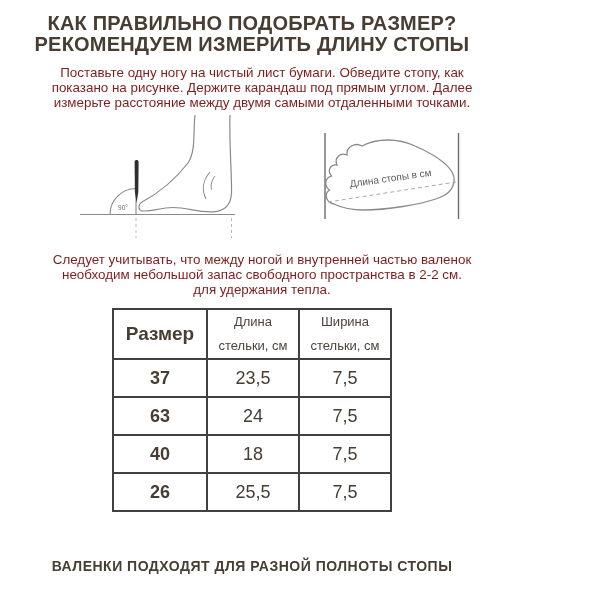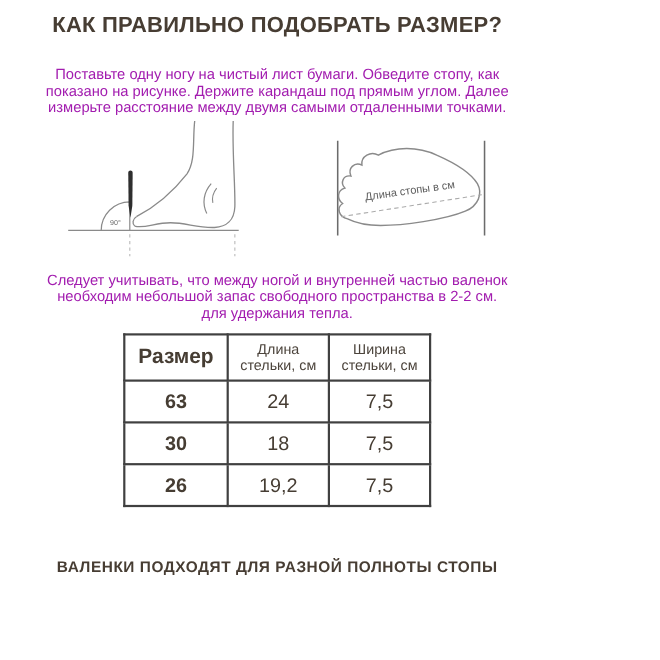--- a/index.html
+++ b/index.html
@@ -1,60 +1,61 @@
 <!DOCTYPE html>
 <html><head>
 <meta charset="utf-8">
 <style>
   html,body{margin:0;padding:0;background:#fff;}
   .page{
     width:504px;height:600px;background:#ffffff;overflow:hidden;
     font-family:"Liberation Sans",sans-serif;color:#5a5249;
-    display:flex;flex-direction:column;align-items:center;
+    display:flex;flex-direction:column;
   }
   .title{
     margin:13px 0 0;text-align:center;color:#473d33;
     font-size:20px;line-height:21px;font-weight:bold;letter-spacing:.2px;
   }
   .title span{display:block;}
   .para{
-    margin:26px 0 0;width:524px;text-align:center;
-    font-size:13.4px;line-height:15px;color:#a21caf;
+    margin:10px 0 0;width:524px;text-align:center;
+    font-size:13.4px;line-height:15px;color:#7f1d1d;
     white-space:pre-line;
   }
   .figures{
     margin-top:5px;width:540px;height:126px;
     display:flex;justify-content:center;align-items:flex-start;gap:72px;
   }
   .fig-right{margin-top:10px;}
   .note{margin-top:11px;}
   table.sizes{
     margin:11px auto 0;border-collapse:collapse;table-layout:fixed;
     width:272px;color:#463d33;
   }
   table.sizes th,table.sizes td{
     border:2px solid #404040;text-align:center;vertical-align:middle;
     padding:0;
   }
   th.col-size{width:92px;font-size:19px;font-weight:bold;height:40px;}
-  th.col-small{width:90px;font-size:13px;font-weight:normal;line-height:14px;color:#4c443c;}
+  th.col-small{width:90px;font-size:13px;font-weight:normal;line-height:24px;color:#4c443c;}
   td.size-cell{font-weight:bold;font-size:18px;height:36px;}
   td.value-cell{font-size:18px;font-weight:normal;}
   .footer{
     margin-top:46px;color:#473d33;font-weight:bold;
     font-size:14px;letter-spacing:.5px;text-align:center;
   }
 </style>
 </head>
 <body>
 
 <div class="page">
 
   <h1 class="title">
     <span>КАК ПРАВИЛЬНО ПОДОБРАТЬ РАЗМЕР?</span>
+    <span>РЕКОМЕНДУЕМ ИЗМЕРИТЬ ДЛИНУ СТОПЫ</span>
   </h1>
 
   <p class="para">Поставьте одну ногу на чистый лист бумаги. Обведите стопу, как
 показано на рисунке. Держите карандаш под прямым углом. Далее
 измерьте расстояние между двумя самыми отдаленными точками.</p>
 
   <div class="figures">
 
     <svg class="fig-left" width="172" height="126" viewBox="0 0 172 126" xmlns="http://www.w3.org/2000/svg">
       <line x1="2" y1="99.5" x2="157" y2="99.5" stroke="#8a8a8a" stroke-width="1.2"></line>
@@ -87,32 +88,37 @@
   <table class="sizes">
     <thead>
       <tr>
         <th class="col-size">Размер</th>
         <th class="col-small">Длина стельки, см</th>
         <th class="col-small">Ширина стельки, см</th>
       </tr>
     </thead>
     <tbody>
         <tr>
+          <td class="size-cell">37</td>
+          <td class="value-cell">23,5</td>
+          <td class="value-cell">7,5</td>
+        </tr>
+        <tr>
           <td class="size-cell">63</td>
           <td class="value-cell">24</td>
           <td class="value-cell">7,5</td>
         </tr>
         <tr>
-          <td class="size-cell">30</td>
+          <td class="size-cell">40</td>
           <td class="value-cell">18</td>
           <td class="value-cell">7,5</td>
         </tr>
         <tr>
           <td class="size-cell">26</td>
-          <td class="value-cell">19,2</td>
+          <td class="value-cell">25,5</td>
           <td class="value-cell">7,5</td>
         </tr>
       </tbody>
   </table>
 
   <div class="footer">ВАЛЕНКИ ПОДХОДЯТ ДЛЯ РАЗНОЙ ПОЛНОТЫ СТОПЫ</div>
 
 </div>
 
 </body></html>

